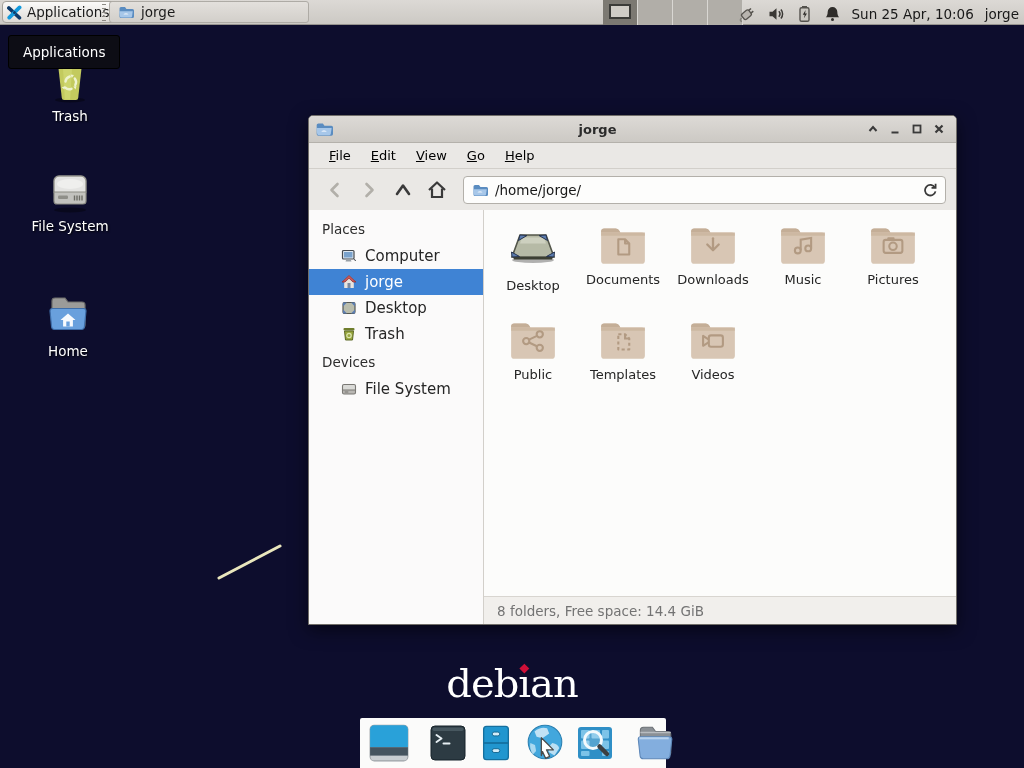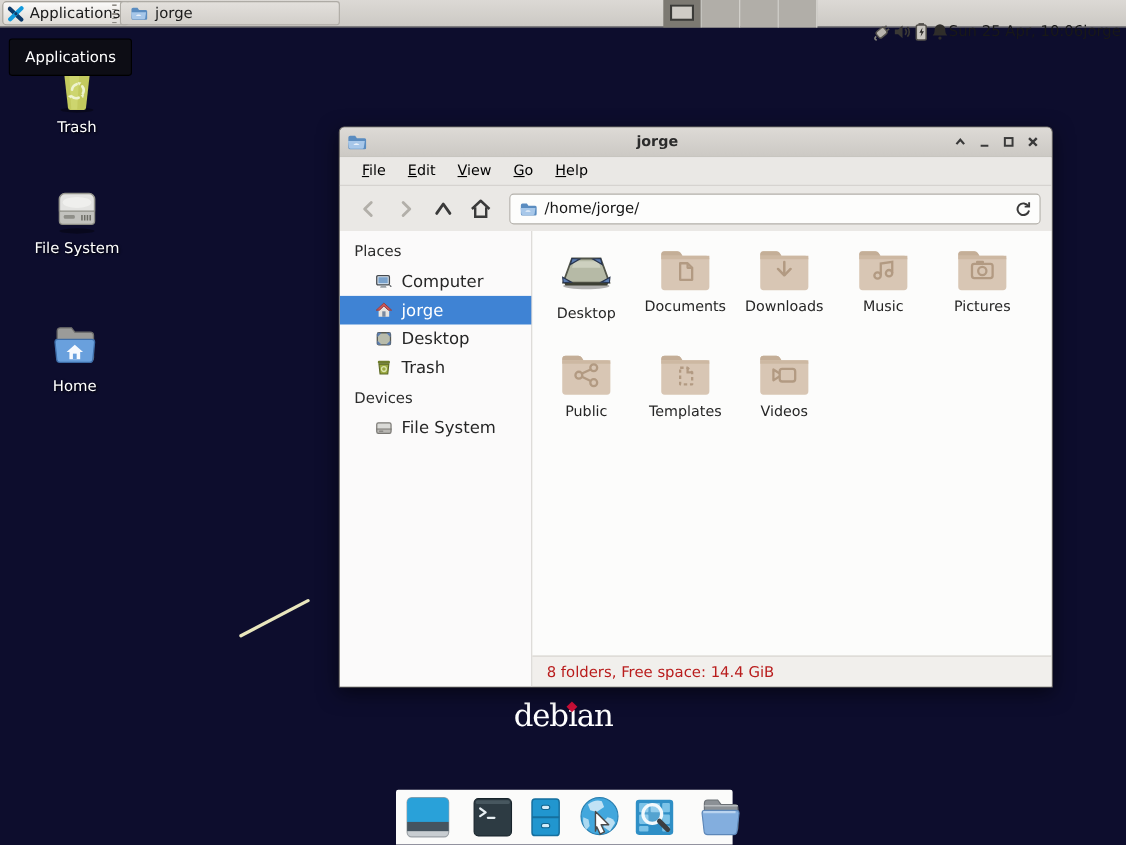--- a/index.html
+++ b/index.html
@@ -9,36 +9,36 @@
 
   
   .panel{position:absolute;left:0;top:0;width:1024px;height:25px;background:linear-gradient(#dcd9d5,#ccc9c4);border-bottom:1px solid #96938e;z-index:40}
   .apps-btn{position:absolute;left:2px;top:1px;height:22px;display:flex;align-items:center;gap:5px;padding:0 8px 0 4px;border:1px solid #a5a29b;border-radius:4px;background:linear-gradient(#fbfaf9,#dedbd6);font-size:13.5px}
   .panel-handle{position:absolute;left:102px;top:4px;width:4px;height:17px;background-image:repeating-linear-gradient(#8d8a84 0 1.5px,transparent 1.5px 4px)}
   .task-btn{position:absolute;left:109px;top:1px;width:200px;height:22px;display:flex;align-items:center;gap:7px;padding:0 8px;border:1px solid #aeaba5;border-radius:3px;background:linear-gradient(#e3e0dc,#d2cfca);font-size:13.5px}
   .ws{position:absolute;left:603px;top:0;height:25px;display:flex}
   .ws-cell{width:35px;height:25px;background:#b1aea8;border-right:1px solid #d9d7d3}
   .ws-cell.active{background:#7c7972}
   .ws-win{width:22px;height:15px;margin:4px auto 0;background:#cfccc6;border:2px solid #3b3b38}
-  .tray{position:absolute;right:5px;top:16px;height:25px;display:flex;align-items:center;}
+  .tray{position:absolute;right:5px;top:1px;height:25px;display:flex;align-items:center;gap:11px}
   .tray .clock,.tray .user{font-size:13.5px;color:#181818;white-space:nowrap}
 
   
   .tooltip{position:absolute;left:8px;top:35px;z-index:60;background:#0d0d15;color:#fff;font-size:13.5px;padding:8px 14px;border-radius:3px;border:1px solid #000}
 
   
   .desk-icon{position:absolute;width:100px;display:flex;flex-direction:column;align-items:center;z-index:5}
   .desk-icon .dlabel{margin-top:5px;font-size:13.5px;color:#fff;text-shadow:1px 1px 2px #000}
   .di-trash{left:20px;top:55px}
   .di-fs{left:20px;top:167px}
   .di-home{left:18px;top:292px}
 
   
   .wall-line{position:absolute;left:0;top:0;z-index:1;pointer-events:none}
-  .debian-logo{position:absolute;left:50%;top:636px;transform:translateX(-50%);color:#fff;font-family:"DejaVu Serif","Liberation Serif",serif;font-size:28px;letter-spacing:-1px;z-index:1;line-height:1.05}
+  .debian-logo{position:absolute;left:50%;top:662px;transform:translateX(-50%);color:#fff;font-family:"DejaVu Serif","Liberation Serif",serif;font-size:40px;letter-spacing:-1px;z-index:1;line-height:1.05}
   .i-wrap{position:relative;display:inline-block}
   .i-dot{position:absolute;left:50%;top:3px;width:6.5px;height:6.5px;transform:translateX(-50%) rotate(45deg);background:#cf0f38}
 
   
   .window{position:absolute;left:308px;top:115px;width:649px;height:510px;z-index:20;display:flex;flex-direction:column;background:#e9e7e4;border:1px solid #716e69;border-radius:5px 5px 0 0;box-shadow:0 5px 18px rgba(0,0,0,.55)}
   .titlebar{height:27px;display:flex;align-items:center;padding:0 6px;background:linear-gradient(#ddDAD6,#ccc9c4);border-radius:4px 4px 0 0;border-bottom:1px solid #b4b1ab}
   .titlebar .title{flex:1;text-align:center;font-weight:bold;font-size:13px;color:#2b2b2b}
   .tb-btn{width:22px;height:25px;display:flex;align-items:center;justify-content:center}
   .menubar{height:26px;display:flex;align-items:center;background:#eae8e5;border-bottom:1px solid #d2cfca;padding-left:10px}
   .menu-item{padding:0 10px;font-size:13px;color:#000000;line-height:25px}
@@ -48,21 +48,21 @@
   .pathbar .path-text{flex:1;font-size:13.5px;color:#161616}
   .win-body{flex:1;display:flex;min-height:0}
   .sidebar{width:175px;background:#fbfafa;border-right:1px solid #d2cfca;padding-top:4px}
   .side-header{font-weight:normal;font-size:13.5px;color:#2c2c2c;padding:7px 0 6px 13px}
   .side-item{height:26px;display:flex;align-items:center;gap:8px;padding-left:32px;font-size:15px;color:#262626}
   .side-item.selected{background:#3f83d4;color:#fff}
   .rightpane{flex:1;display:flex;flex-direction:column;min-width:0}
   .view{flex:1;background:#fcfcfb;padding:10px 0 0 4px;display:grid;grid-template-columns:repeat(5,90px);grid-auto-rows:95px}
   .file-cell{display:flex;flex-direction:column;align-items:center;padding-top:2px}
   .file-cell .flabel{margin-top:6px;font-size:13px;color:#262626}
-  .statusbar{height:28px;background:#f1efec;border-top:1px solid #d8d5d0;display:flex;align-items:center;padding-left:13px;font-size:13.5px;color:#b91c1c}
+  .statusbar{height:28px;background:#f1efec;border-top:1px solid #d8d5d0;display:flex;align-items:center;padding-left:13px;font-size:13.5px;color:#737373}
 
   
   .dock{position:absolute;left:360px;top:718px;width:306px;height:50px;background:#fbfbfa;display:flex;align-items:center;gap:9px;padding:0 8px;z-index:10;border-radius:2px 2px 0 0}
   .dock-sep{width:2px;height:36px;background:#b9b6b1}
   .dock-item{width:42px;height:42px;display:flex;align-items:center;justify-content:center}
 </style>
 </head>
 <body>
 
 <svg class="wall-line" width="1024" height="768">

